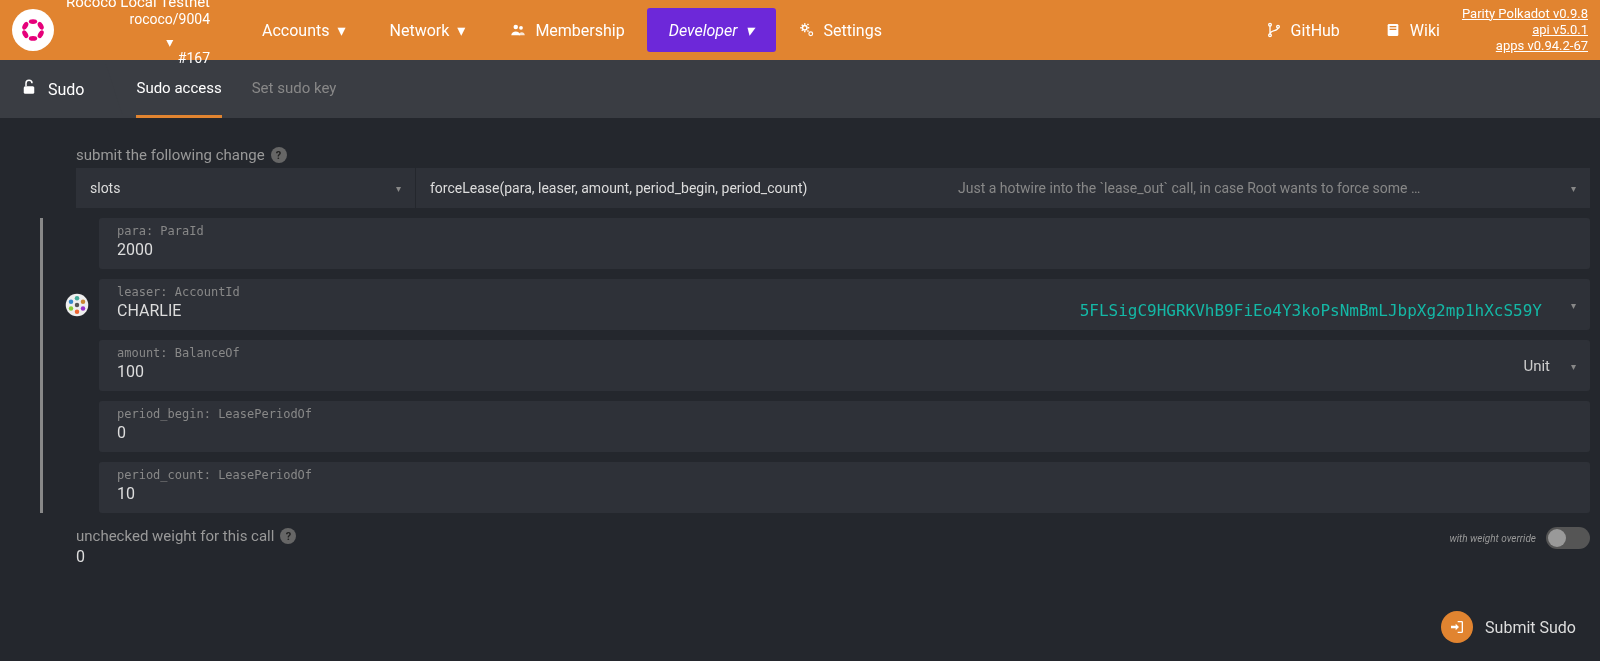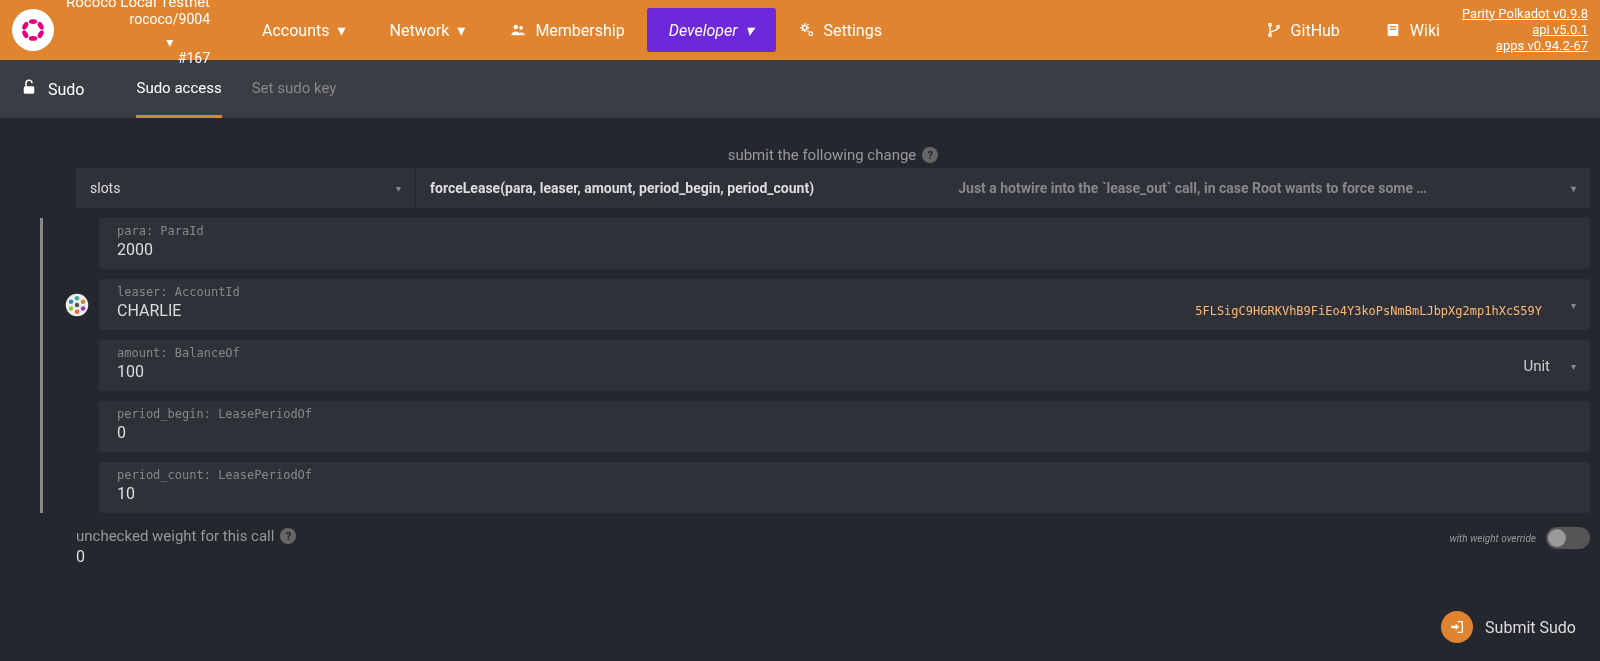--- a/index.html
+++ b/index.html
@@ -24,38 +24,38 @@
 .subnav-left { display:flex; align-items:center; gap:10px; color:#fff; font-size:16px; padding-right:20px; position:relative; }
 .subnav-tabs { display:flex; align-items:center; gap:30px; height:100%; }
 .subnav-tab { height:100%; display:flex; align-items:center; color:#888; cursor:pointer; border-bottom:3px solid transparent; font-size:15px; }
 .subnav-tab.active { color:#fff; border-bottom-color:#e18430; }
 .slash-wrap { position:relative; height:50px; width:26px; overflow:hidden; margin:0 6px 0 0; }
 .slash-wrap::before { content:""; position:absolute; left:-12px; top:-4px; width:20px; height:58px; background:#555; transform:skewX(18deg); }
 .slash-wrap::after { content:""; position:absolute; left:-10px; top:-4px; width:20px; height:58px; background:#3a3d43; transform:skewX(18deg); }
 
 
 .main { padding:28px 10px 10px 20px; }
-.section-label { color:#999; font-size:15px; margin-left:56px; margin-bottom:4px; display:flex; align-items:center; gap:6px;justify-content:center; }
+.section-label { color:#999; font-size:15px; margin-left:56px; margin-bottom:4px; display:flex; align-items:center; gap:6px; }
 .help-icon { width:16px; height:16px; border-radius:50%; background:#666; color:#222; font-size:11px; display:inline-flex; align-items:center; justify-content:center; font-weight:bold; }
 
 .row-select { display:flex; margin-left:56px; margin-bottom:10px; gap:0; }
 .sel { background:#2e3138; height:40px; display:flex; align-items:center; padding:0 14px; color:#ddd; position:relative; }
 .sel.module { width:340px; border-right:1px solid #24272d; }
-.sel.method { flex:1; justify-content:space-between; padding-right:14px; gap:12px;font-weight:bold; }
+.sel.method { flex:1; justify-content:space-between; padding-right:14px; gap:12px; }
 .sel .caret { margin-left:auto; color:#888; font-size:10px; }
 .desc-text { color:#888; font-size:14px; white-space:nowrap; overflow:hidden; text-overflow:ellipsis; max-width:520px; }
 
 .indented-block { margin-left:56px; border-left:3px solid #888; padding-left:0; margin-left:20px; }
 .indented-inner { margin-left:36px; padding-left:20px; }
 
 .param { background:#2e3138; border-radius:3px; margin-bottom:10px; overflow:hidden; position:relative; }
 .param-label { color:#888; font-family:monospace; font-size:12px; padding:6px 18px 0 18px; }
 .param-value { padding:2px 18px 10px 18px; color:#ddd; font-size:16px; }
 .param-account { display:flex; align-items:center; }
-.account-addr { color:#fdba74; font-family:monospace; font-size:12px; margin-left:auto; padding-right:30px; }
+.account-addr { color:#14b8a6; font-family:monospace; font-size:16px; margin-left:auto; padding-right:30px; }
 .param .caret-abs { position:absolute; right:14px; top:50%; transform:translateY(-50%); color:#888; font-size:10px; }
 .unit-label { position:absolute; right:40px; top:50%; transform:translateY(-50%); color:#ccc; font-size:15px; }
 
 .identicon { width:24px; height:24px; position:absolute; left:-34px; top:50%; transform:translateY(-50%); }
 .identicon-wrap { position:relative; }
 
 .weight-row { margin-left:56px; margin-top:14px; display:flex; align-items:flex-start;gap:7px; }
 .weight-left { flex:1; }
 .weight-label { color:#999; font-size:15px; display:flex; align-items:center; gap:6px; margin-bottom:2px; }
 .weight-val { color:#ddd; font-size:16px; }

